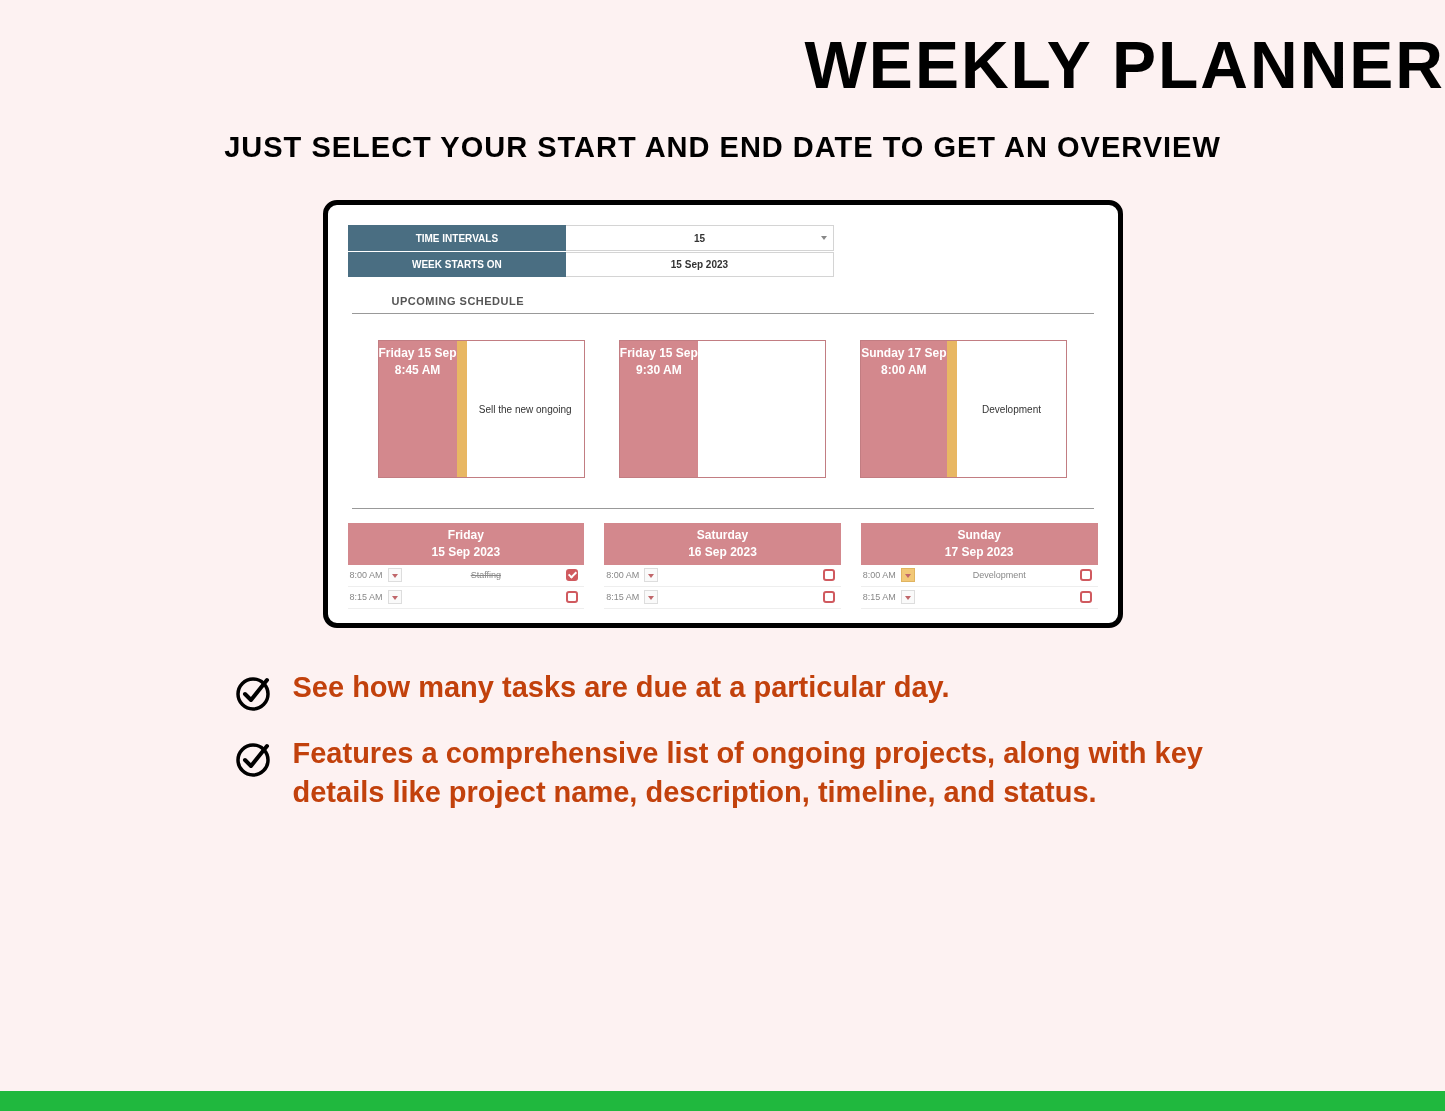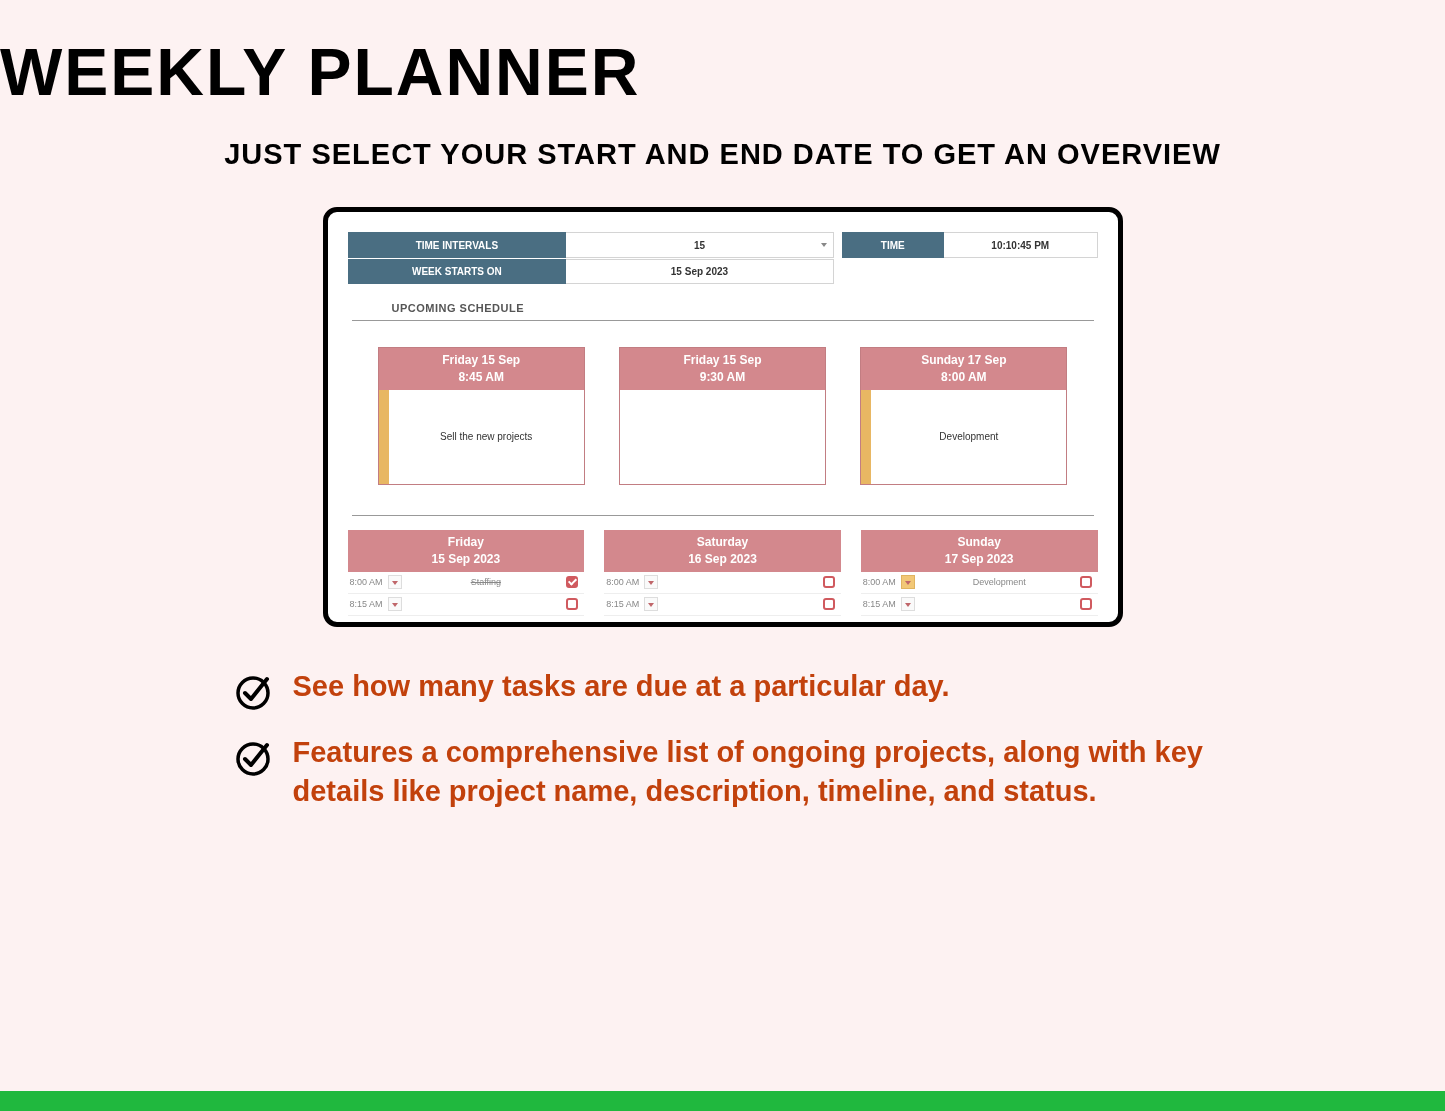--- a/index.html
+++ b/index.html
@@ -5,26 +5,26 @@
   * { box-sizing: border-box; margin: 0; padding: 0; }
   body {
     width: 1445px;
     height: 1111px;
     background: #fdf2f2;
     font-family: Arial, Helvetica, sans-serif;
     position: relative;
     overflow: hidden;
   }
   .title {
-    text-align: left;
+    text-align: right;
     font-weight: 900;
     font-size: 66px;
     letter-spacing: 2px;
     color: #000;
-    padding-top: 34px;
+    padding-top: 27px;
   }
   .subtitle {
     text-align: center;
     font-weight: 700;
     font-size: 29px;
     letter-spacing: 1px;
     color: #000;
     margin-top: 28px;
   }
   .frame {
@@ -99,21 +99,21 @@
   }
   .cards {
     display: flex;
     gap: 34px;
     margin: 26px 30px 0 30px;
   }
   .card {
     flex: 1;
     border: 1px solid #c27d82;
     display: flex;
-    flex-direction: column;
+    flex-direction: row;
     height: 138px;
   }
   .card-head {
     background: #d3888d;
     color: #fff;
     text-align: center;
     font-size: 12px;
     font-weight: 700;
     line-height: 1.4;
     padding: 4px 0;
@@ -135,21 +135,21 @@
     color: #333;
   }
   .divider2 {
     height: 1px;
     background: #999;
     margin: 30px 4px 0 4px;
   }
   .daycols {
     display: flex;
     gap: 20px;
-    margin: 14px 0 0 0;
+    margin: 14px 0 8px 0;
   }
   .daycol {
     flex: 1;
   }
   .day-head {
     background: #d3888d;
     color: #fff;
     text-align: center;
     font-size: 12px;
     font-weight: 700;
@@ -252,39 +252,35 @@
         </div>
       </div>
       <div class="kv">
         <div class="k">WEEK STARTS ON</div>
         <div class="v">
           <span>15 Sep 2023</span>
         </div>
       </div>
     </div>
     <div class="top-right">
-      <div class="kv">
-        <div class="k">TIME</div>
-        <div class="v">10:10:45 PM</div>
-      </div>
     </div>
   </div>
 
   <div class="section-label">UPCOMING SCHEDULE</div>
   <div class="divider"></div>
 
   <div class="cards">
     <div class="card">
       <div class="card-head">
         <div>Friday 15 Sep</div>
         <div>8:45 AM</div>
       </div>
       <div class="card-body">
         <div class="accent"></div>
-        <div class="card-content">Sell the new projects</div>
+        <div class="card-content">Sell the new ongoing</div>
       </div>
     </div>
     <div class="card">
       <div class="card-head">
         <div>Friday 15 Sep</div>
         <div>9:30 AM</div>
       </div>
     </div>
     <div class="card">
       <div class="card-head">

